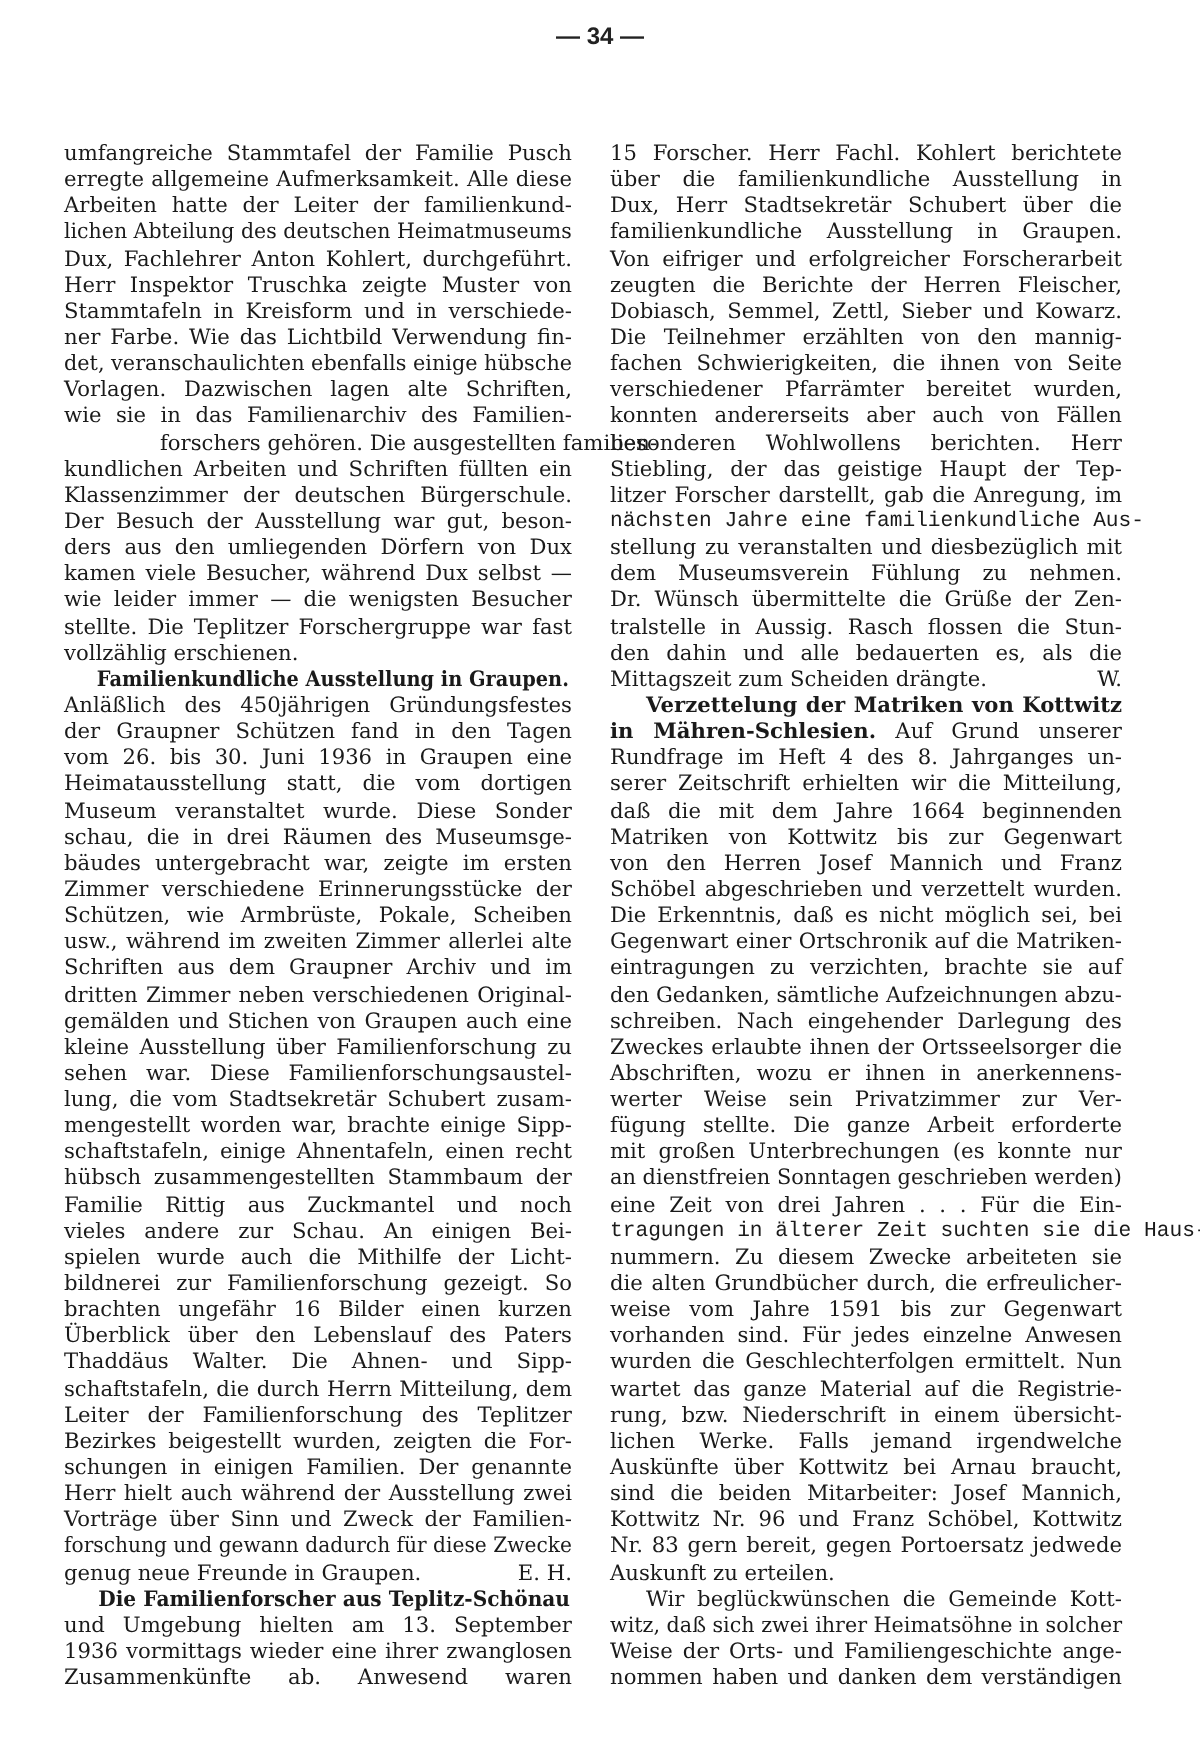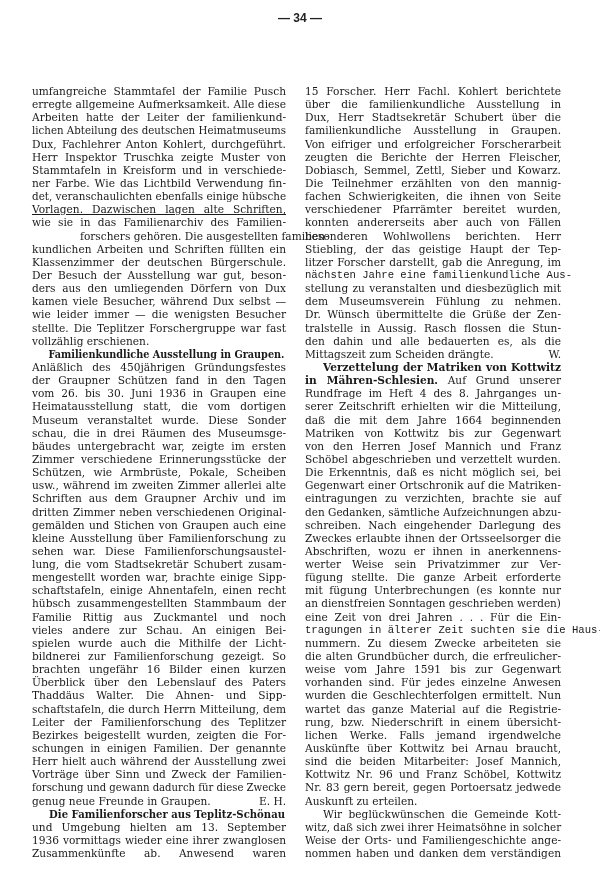--- a/index.html
+++ b/index.html
@@ -5,21 +5,21 @@
   html, body { margin: 0; padding: 0; }
   body {
     width: 600px; height: 879px; background: #ffffff; overflow: hidden;
     font-family: "DejaVu Serif", serif; color: #1a1a1a; position: relative;
   }
   .page-number {
     position: absolute; top: 11px; left: 0; width: 600px; text-align: center;
     font-family: "Liberation Sans", sans-serif; font-weight: bold; font-size: 12px; color: #222;
   }
   .column {
-    position: absolute; top: 85px; width: 254px;
+    position: absolute; top: 71px; width: 254px;
     font-size: 10.6px; line-height: 13.15px; text-align: justify;
   }
   .col-left { left: 32px; }
   .col-right { left: 305px; width: 256px; }
   .line { display: block; white-space: nowrap; text-align-last: justify; height: 13.15px; overflow: visible; }
   .line.last { text-align-last: left; }
   .line.indent { padding-left: 18px; }
   .heading { font-weight: bold; }
   .sig { float: right; }
   .line span { white-space: nowrap; }
@@ -32,21 +32,21 @@
 <div class="column col-left" id="col-left">
     <div class="line" style="word-spacing: 0px;"><span>umfangreiche Stammtafel der Familie Pusch</span></div>
     <div class="line" style="word-spacing: 0px;"><span>erregte allgemeine Aufmerksamkeit. Alle diese</span></div>
     <div class="line" style="word-spacing: 0px;"><span>Arbeiten hatte der Leiter der familienkund-</span></div>
     <div class="line" style="transform-origin: left center; transform: scaleX(0.967); width: 262.562px;"><span>lichen Abteilung des deutschen Heimatmuseums</span></div>
     <div class="line" style="word-spacing: 0px;"><span>Dux, Fachlehrer Anton Kohlert, durchgeführt.</span></div>
     <div class="line" style="word-spacing: 0px;"><span>Herr Inspektor Truschka zeigte Muster von</span></div>
     <div class="line" style="word-spacing: 0px;"><span>Stammtafeln in Kreisform und in verschiede-</span></div>
     <div class="line" style="word-spacing: 0px;"><span>ner Farbe. Wie das Lichtbild Verwendung fin-</span></div>
     <div class="line" style="transform-origin: left center; transform: scaleX(0.98); width: 259.219px;"><span>det, veranschaulichten ebenfalls einige hübsche</span></div>
-    <div class="line" style="word-spacing: 0px; text-decoration: underline;"><span>Vorlagen. Dazwischen lagen alte Schriften,</span></div>
+    <div class="line" style="word-spacing: 0px;"><span>Vorlagen. Dazwischen lagen alte Schriften,</span></div>
     <div class="line" style="word-spacing: 0px;"><span>wie sie in das Familienarchiv des Familien-</span></div>
     <div class="line" style="word-spacing: 0px; margin-left: 48px;"><span>forschers gehören. Die ausgestellten familien-</span></div>
     <div class="line" style="word-spacing: 0px;"><span>kundlichen Arbeiten und Schriften füllten ein</span></div>
     <div class="line" style="word-spacing: 0px;"><span>Klassenzimmer der deutschen Bürgerschule.</span></div>
     <div class="line" style="word-spacing: 0px;"><span>Der Besuch der Ausstellung war gut, beson-</span></div>
     <div class="line" style="word-spacing: 0px;"><span>ders aus den umliegenden Dörfern von Dux</span></div>
     <div class="line" style="word-spacing: 0px;"><span>kamen viele Besucher, während Dux selbst —</span></div>
     <div class="line" style="word-spacing: 0px;"><span>wie leider immer — die wenigsten Besucher</span></div>
     <div class="line" style="word-spacing: 0px;"><span>stellte. Die Teplitzer Forschergruppe war fast</span></div>
     <div class="line last"><span>vollzählig erschienen.</span></div>
@@ -122,21 +122,21 @@
     <div class="line" style="word-spacing: 0px;"><span>Schöbel abgeschrieben und verzettelt wurden.</span></div>
     <div class="line" style="word-spacing: 0px;"><span>Die Erkenntnis, daß es nicht möglich sei, bei</span></div>
     <div class="line" style="word-spacing: 0px;"><span>Gegenwart einer Ortschronik auf die Matriken-</span></div>
     <div class="line" style="word-spacing: 0px;"><span>eintragungen zu verzichten, brachte sie auf</span></div>
     <div class="line" style="transform-origin: left center; transform: scaleX(0.99); width: 258.547px;"><span>den Gedanken, sämtliche Aufzeichnungen abzu-</span></div>
     <div class="line" style="word-spacing: 0px;"><span>schreiben. Nach eingehender Darlegung des</span></div>
     <div class="line" style="word-spacing: 0px;"><span>Zweckes erlaubte ihnen der Ortsseelsorger die</span></div>
     <div class="line" style="word-spacing: 0px;"><span>Abschriften, wozu er ihnen in anerkennens-</span></div>
     <div class="line" style="word-spacing: 0px;"><span>werter Weise sein Privatzimmer zur Ver-</span></div>
     <div class="line" style="word-spacing: 0px;"><span>fügung stellte. Die ganze Arbeit erforderte</span></div>
-    <div class="line" style="word-spacing: 0px;"><span>mit fügung Unterbrechungen (es konnte nur</span></div>
+    <div class="line" style="word-spacing: 0px;"><span>mit großen Unterbrechungen (es konnte nur</span></div>
     <div class="line" style="transform-origin: left center; transform: scaleX(0.987); width: 259.281px;"><span>an dienstfreien Sonntagen geschrieben werden)</span></div>
     <div class="line" style="word-spacing: 0px;"><span>eine Zeit von drei Jahren . . . Für die Ein-</span></div>
     <div class="line" style="word-spacing: 0px; font-family: Liberation Mono, monospace;"><span>tragungen in älterer Zeit suchten sie die Haus-</span></div>
     <div class="line" style="word-spacing: 0px;"><span>nummern. Zu diesem Zwecke arbeiteten sie</span></div>
     <div class="line" style="word-spacing: 0px;"><span>die alten Grundbücher durch, die erfreulicher-</span></div>
     <div class="line" style="word-spacing: 0px;"><span>weise vom Jahre 1591 bis zur Gegenwart</span></div>
     <div class="line" style="word-spacing: 0px;"><span>vorhanden sind. Für jedes einzelne Anwesen</span></div>
     <div class="line" style="word-spacing: 0px;"><span>wurden die Geschlechterfolgen ermittelt. Nun</span></div>
     <div class="line" style="word-spacing: 0px;"><span>wartet das ganze Material auf die Registrie-</span></div>
     <div class="line" style="word-spacing: 0px;"><span>rung, bzw. Niederschrift in einem übersicht-</span></div>

